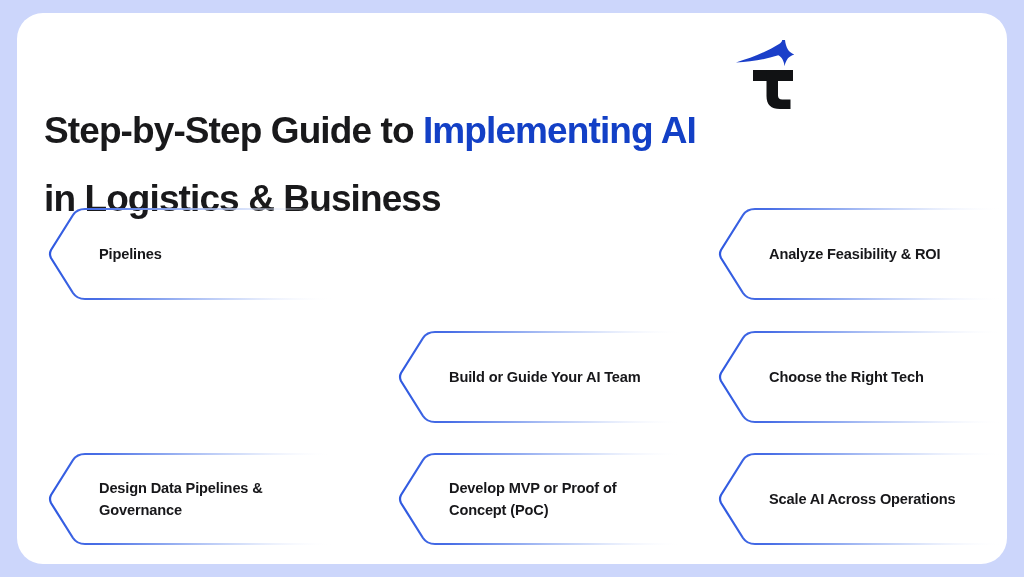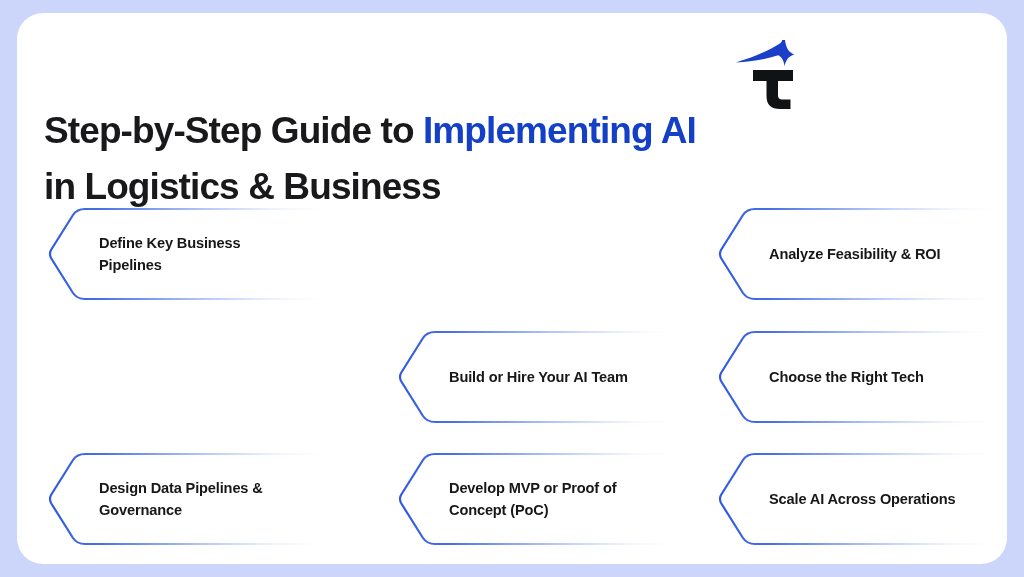--- a/index.html
+++ b/index.html
@@ -56,20 +56,21 @@
     letter-spacing: -0.9px;
     color: #19191b;
     font-family: "Liberation Sans", sans-serif;
     white-space: pre-line;
   }
   .title .accent {
     color: #1340c6;
   }
   .title-line2 {
     display: block;
+    margin-top: 12px;
   }
 
   
   .logo {
     position: absolute;
     right: 32px;
     top: 25px;
     width: 74px;
     height: 72px;
   }
@@ -163,21 +164,20 @@
           </linearGradient>
         </defs>
       </svg>
 
       <div class="chev c0 r0">
         <svg class="shape" viewBox="0 0 290 98">
           <path d="M38 4 H286 M38 4 Q30 4 26 10 L4 45 Q2 49 4 53 L26 88 Q30 94 38 94 H286" fill="none" stroke="url(#chevGrad)" stroke-width="2.2" stroke-linecap="round" stroke-linejoin="round"></path>
         </svg>
         <div class="label">
           <div>
-            <span>Define Key Business</span>
             <span>Pipelines</span>
           </div>
         </div>
       </div>
 
 
       <div class="chev c2 r0">
         <svg class="shape" viewBox="0 0 290 98">
           <path d="M38 4 H286 M38 4 Q30 4 26 10 L4 45 Q2 49 4 53 L26 88 Q30 94 38 94 H286" fill="none" stroke="url(#chevGrad)" stroke-width="2.2" stroke-linecap="round" stroke-linejoin="round"></path>
         </svg>
@@ -188,21 +188,21 @@
         </div>
       </div>
 
 
       <div class="chev c1 r1">
         <svg class="shape" viewBox="0 0 290 98">
           <path d="M38 4 H286 M38 4 Q30 4 26 10 L4 45 Q2 49 4 53 L26 88 Q30 94 38 94 H286" fill="none" stroke="url(#chevGrad)" stroke-width="2.2" stroke-linecap="round" stroke-linejoin="round"></path>
         </svg>
         <div class="label">
           <div>
-            <span>Build or Hire Your AI Team</span>
+            <span>Build or Guide Your AI Team</span>
           </div>
         </div>
       </div>
 
       <div class="chev c2 r1">
         <svg class="shape" viewBox="0 0 290 98">
           <path d="M38 4 H286 M38 4 Q30 4 26 10 L4 45 Q2 49 4 53 L26 88 Q30 94 38 94 H286" fill="none" stroke="url(#chevGrad)" stroke-width="2.2" stroke-linecap="round" stroke-linejoin="round"></path>
         </svg>
         <div class="label">
           <div>

